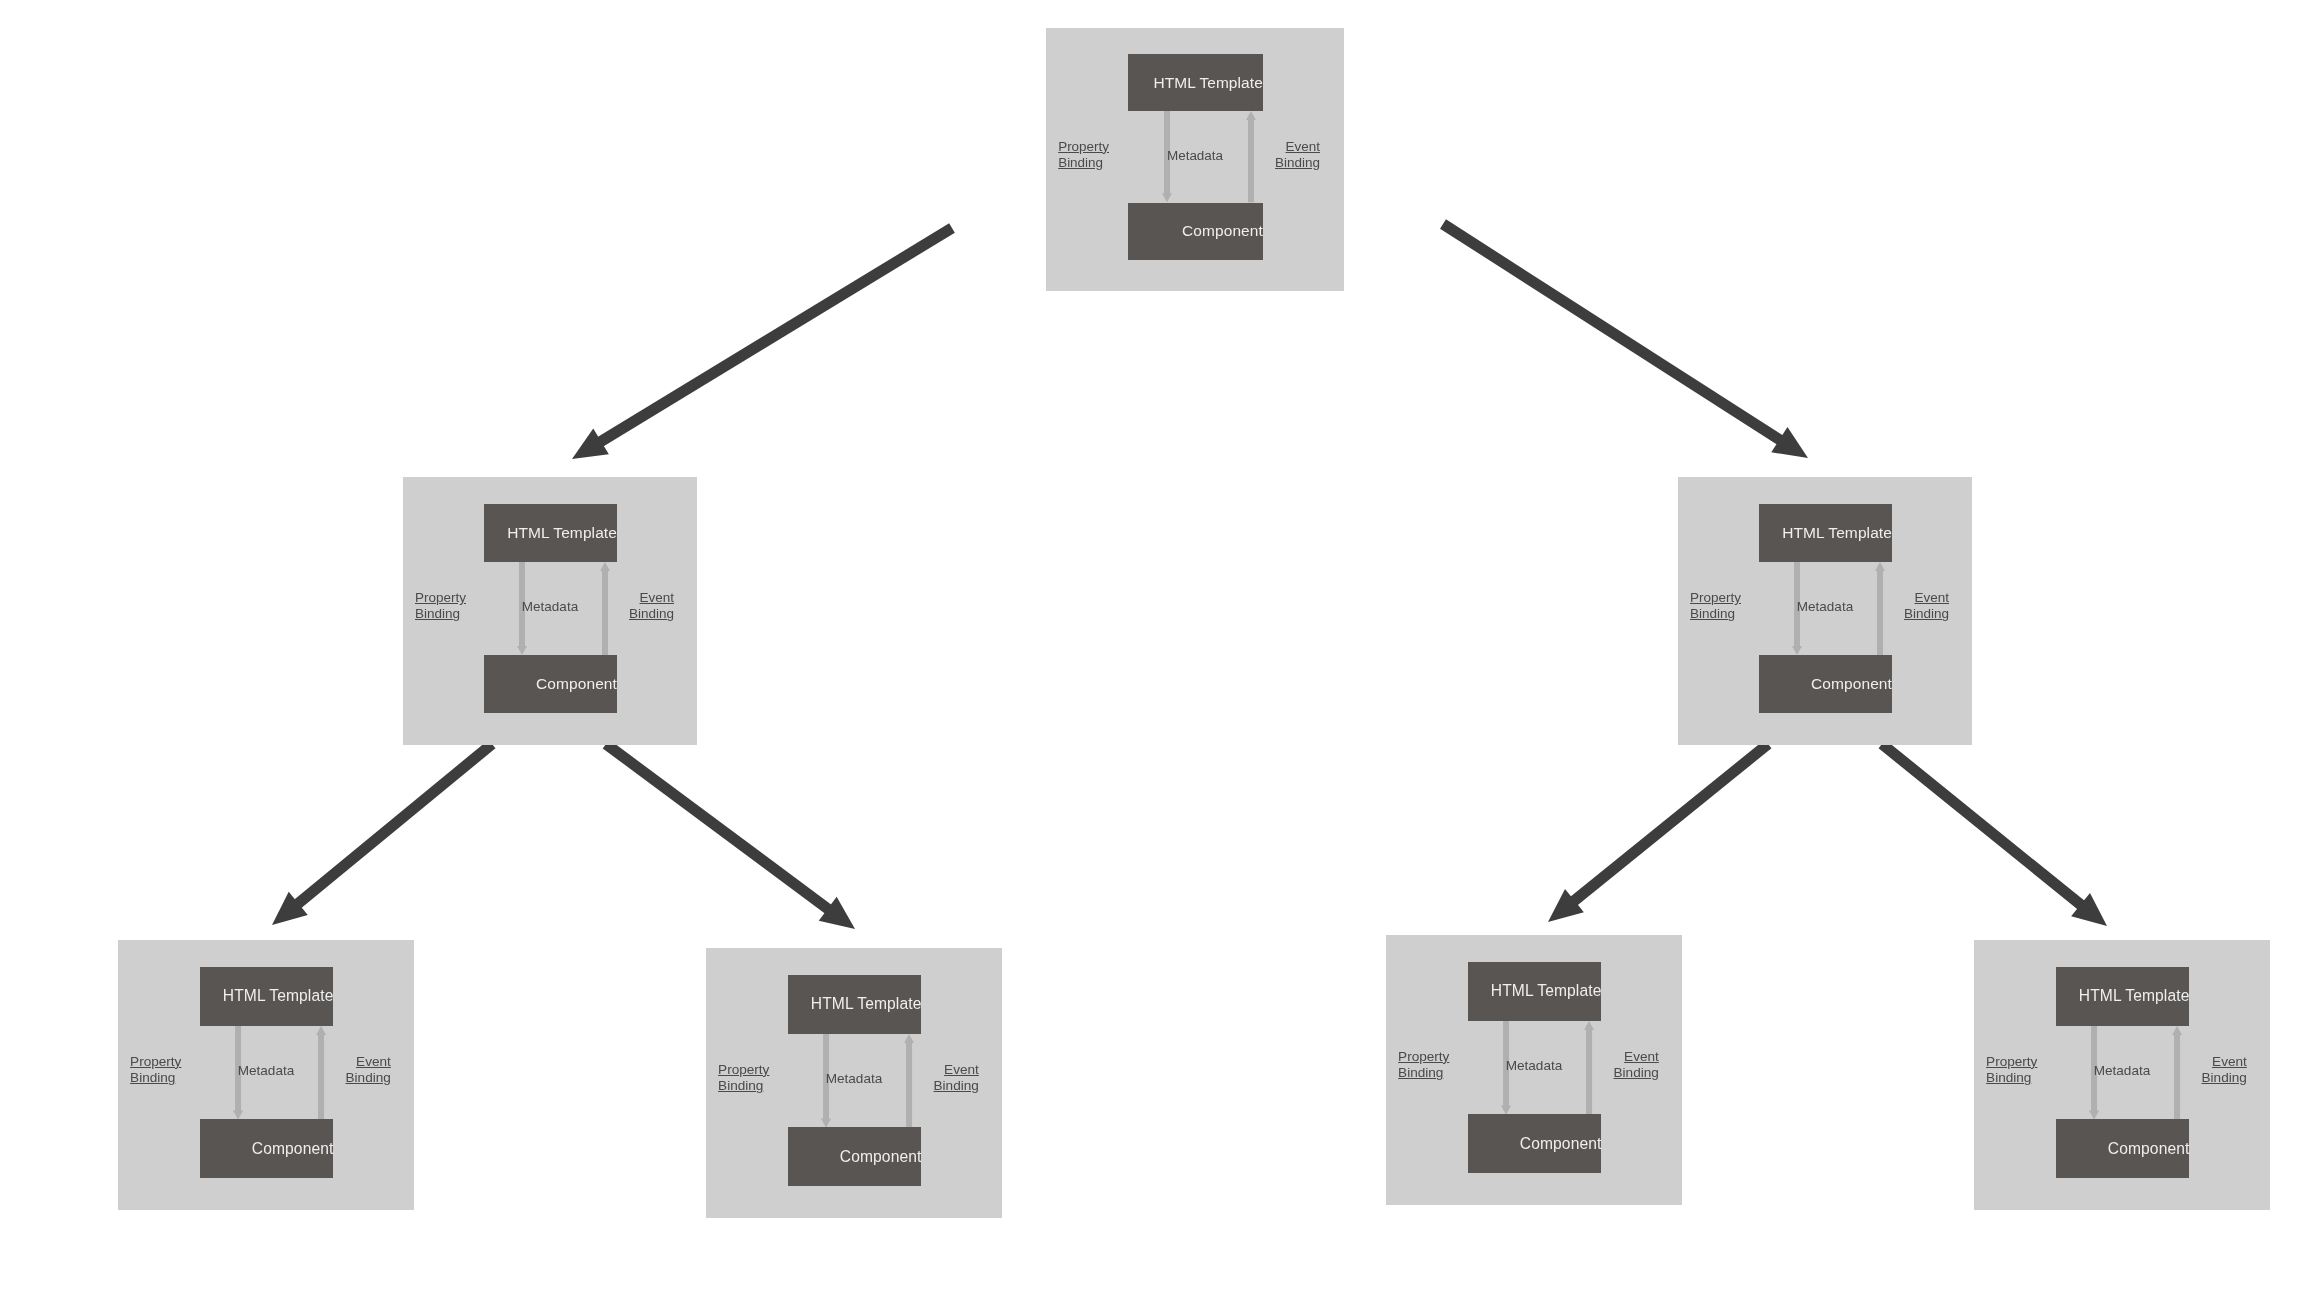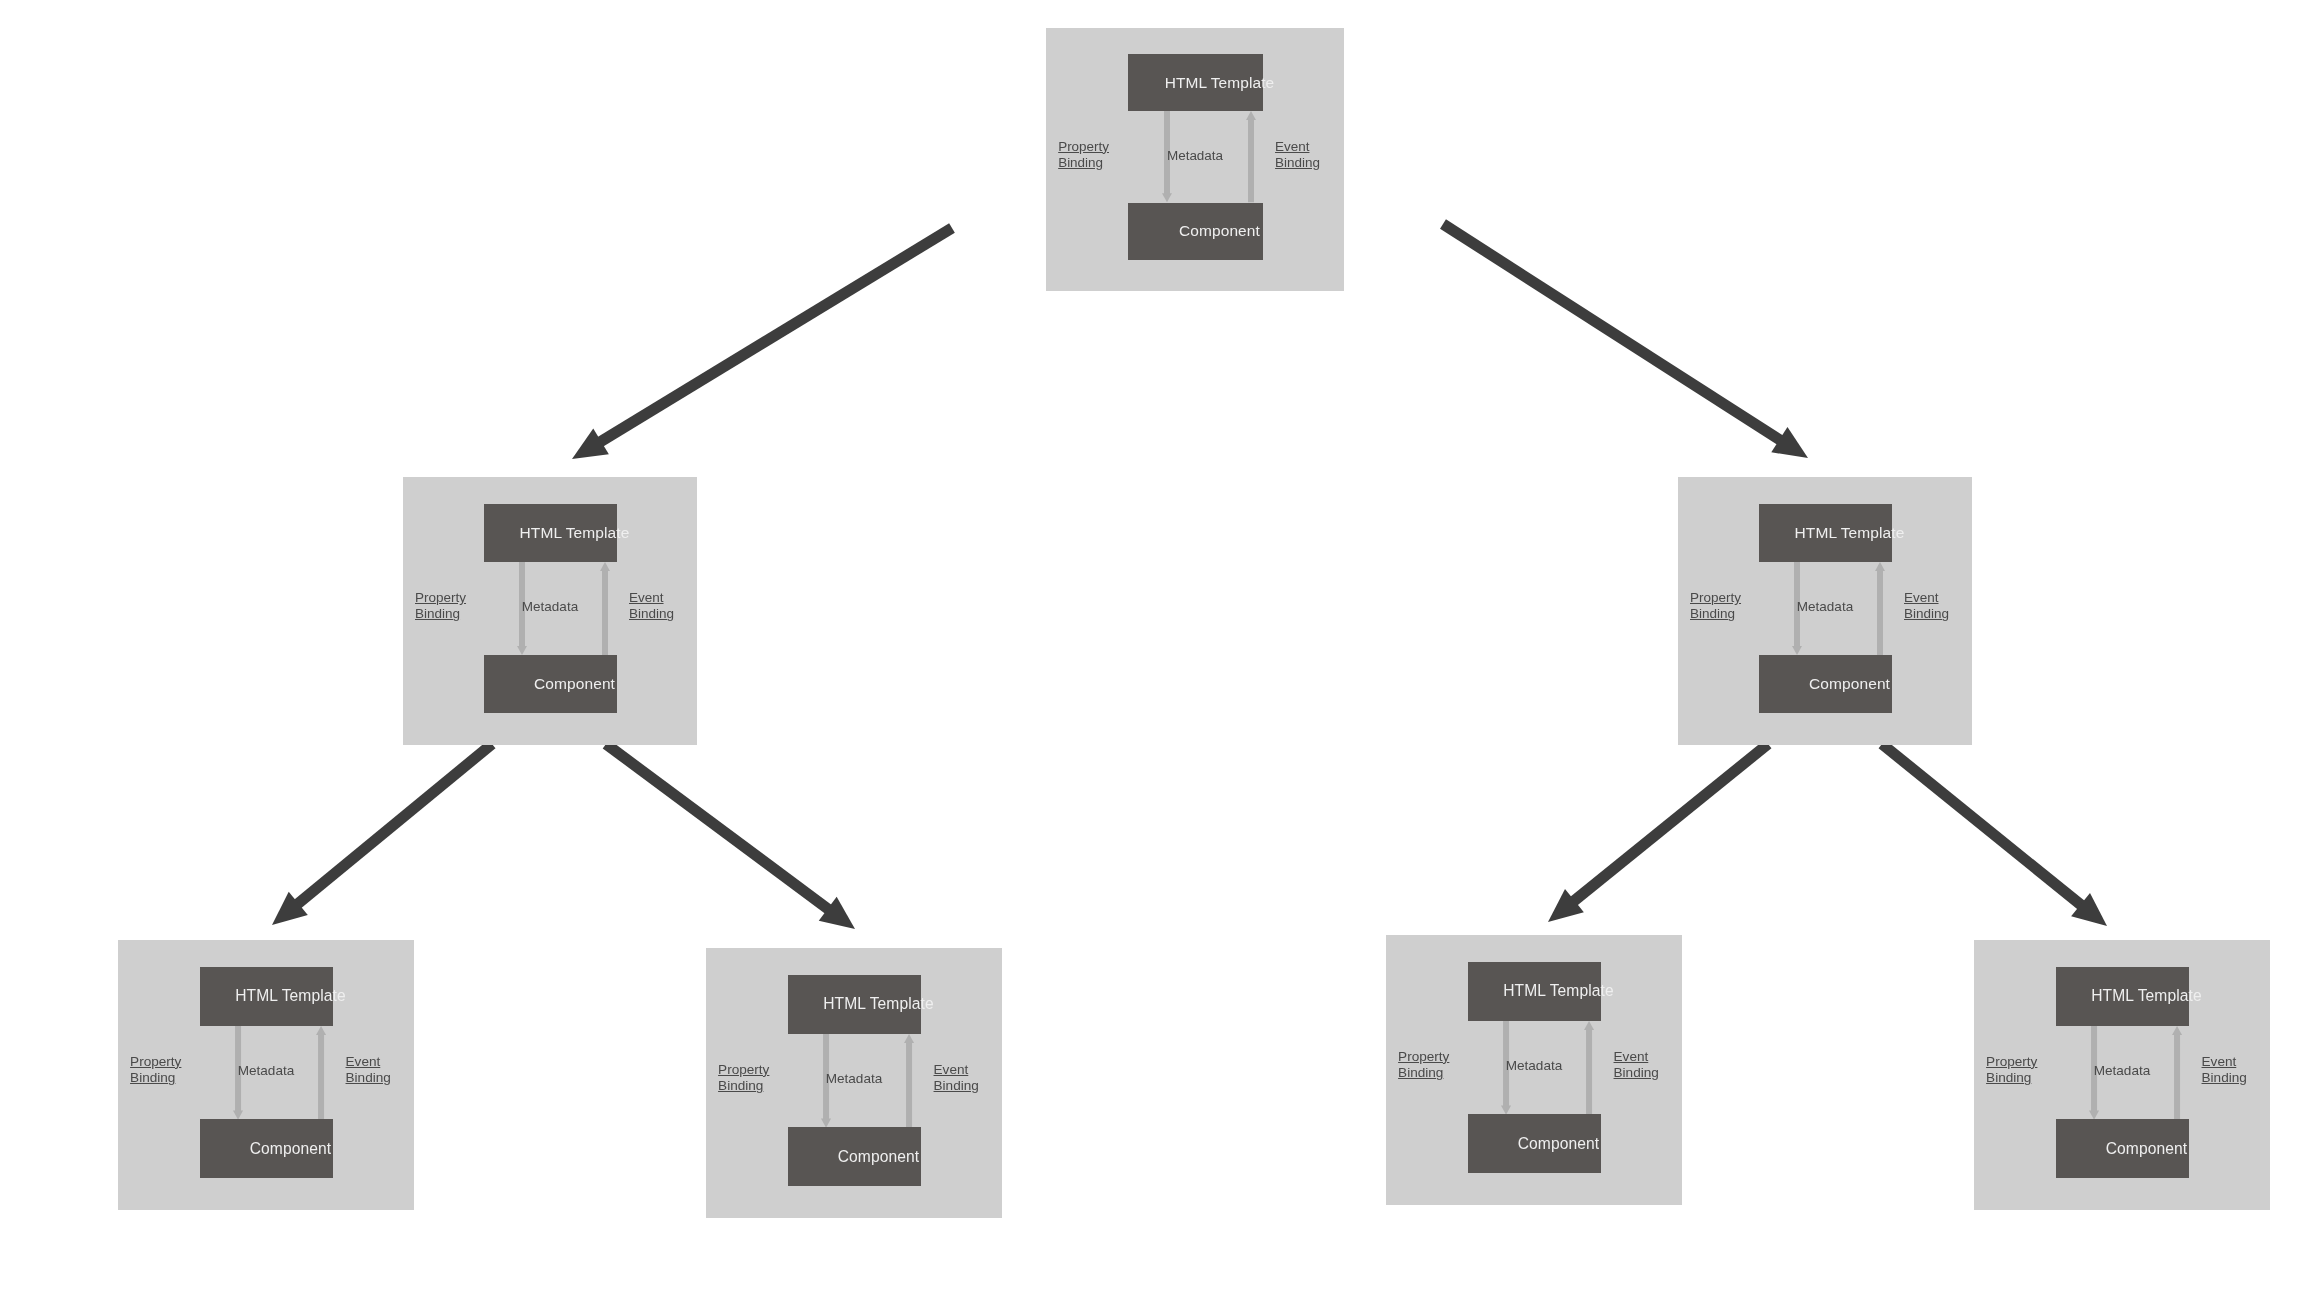--- a/index.html
+++ b/index.html
@@ -34,21 +34,21 @@
     position: relative;
     width: 100%;
     height: 100%;
   }
   .darkbox {
     position: absolute;
     background: #585553;
     color: #efefef;
     display: flex;
     align-items: center;
-    justify-content: center;
+    justify-content: flex-end;
     box-sizing: border-box;
     white-space: nowrap;
     letter-spacing: 0.1px;
     padding-left: 48px;
   }
   .tpl-box { }
   .cmp-box { }
   .conn {
     position: absolute;
   }
@@ -56,21 +56,21 @@
     display: block;
     overflow: visible;
   }
   .sidelabel {
     position: absolute;
     color: #4a4a4a;
     line-height: 1.22;
     white-space: nowrap;
     text-decoration: underline;
   }
-  .sidelabel.right { text-align: left; }
+  .sidelabel.right { text-align: right; }
   .midlabel {
     position: absolute;
     color: #4a4a4a;
     white-space: nowrap;
     text-align: right;
   }
 </style>
 </head>
 <body>
 

